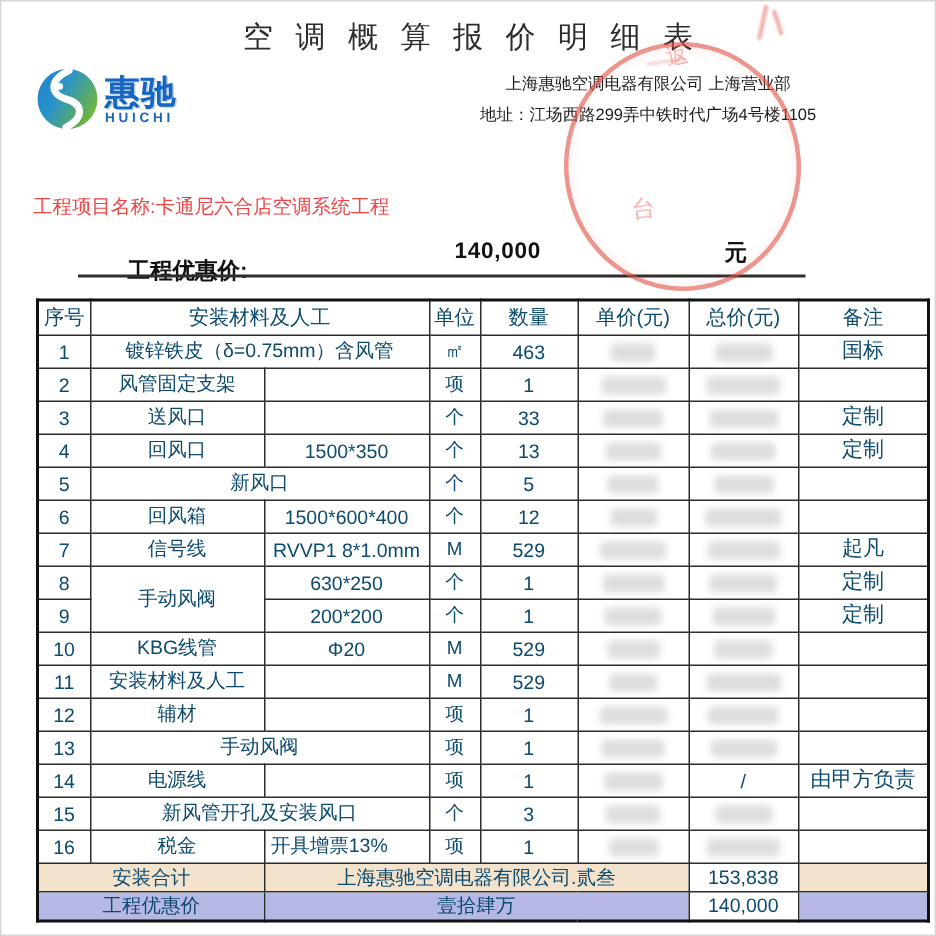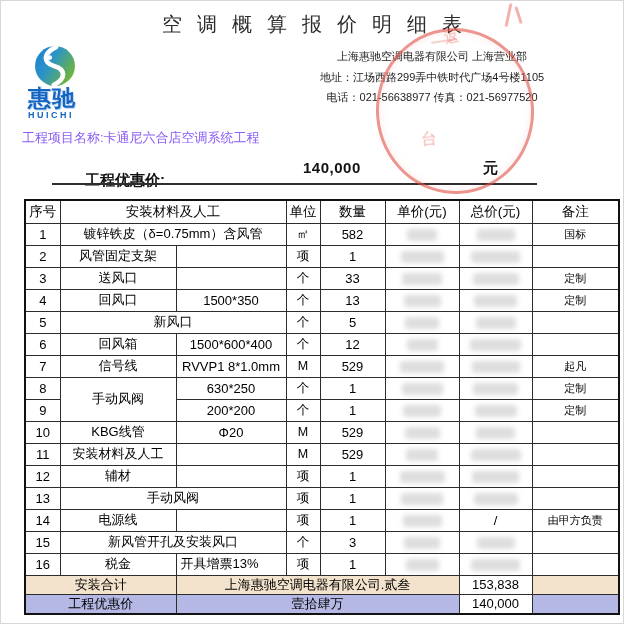--- a/index.html
+++ b/index.html
@@ -18,33 +18,33 @@
   .page-frame{position:absolute;inset:0;border:1px solid #d8d8d8;pointer-events:none;}
 
   
   .doc-title{
     position:absolute;top:11px;left:0;width:624px;text-align:center;
     font-family:"Liberation Serif","DejaVu Serif",serif;
     font-size:20px;color:#2d2d2d;letter-spacing:15px;text-indent:15px;white-space:nowrap;
   }
 
   
-  .logo{position:absolute;left:24px;top:45px;display:flex;align-items:flex-end;flex-direction:column;}
+  .logo{position:absolute;left:24px;top:45px;display:flex;align-items:center;}
   .logo svg{width:42px;height:42px;}
   .logo-text{margin-left:4px;display:flex;flex-direction:column;line-height:1;}
   .logo-cn{font-size:23px;font-weight:bold;color:var(--logo-blue);letter-spacing:1px;text-shadow:1px 1px 0 #bcd4ee;}
   .logo-en{font-size:9px;font-weight:bold;color:var(--logo-blue);letter-spacing:2.5px;margin-top:1px;}
 
   
   .company{position:absolute;left:320px;top:46px;font-size:11px;line-height:20.5px;color:#1c1c1c;white-space:nowrap;text-align:center;}
 
   
   .project-line{
     position:absolute;left:22px;top:129px;
-    font-family:Liberation Sans, sans-serif;font-size:13px;color:#8b5cf6;white-space:nowrap;
+    font-family:Liberation Sans, sans-serif;font-size:13px;color:#ef4444;white-space:nowrap;
   }
 
   
   .price-line{position:absolute;left:0;top:157px;width:624px;height:24px;font-size:15px;font-weight:bold;color:#111;}
   .price-label{position:absolute;left:85px;top:2px;margin-top:12px;}
   .price-value{position:absolute;left:303px;top:2px;letter-spacing:.5px;}
   .price-unit{position:absolute;left:483px;top:2px;}
   .price-underline{position:absolute;left:52px;top:183px;width:485px;border-top:2.5px solid #2e2e2e;}
 
   
@@ -56,36 +56,36 @@
   .stamp-ch.bottom{left:421px;top:129px;font-size:16px;opacity:.45;transform:rotate(-6deg);filter:blur(.4px);}
   .stamp-frag{position:absolute;background:rgba(224,84,74,.45);border-radius:2px;pointer-events:none;filter:blur(.6px);}
   .frag1{left:507px;top:3px;width:3px;height:24px;transform:rotate(12deg);}
   .frag2{left:517px;top:6px;width:3px;height:18px;transform:rotate(-18deg);}
   .frag3{left:431px;top:40px;width:26px;height:2px;transform:rotate(-8deg);opacity:.6;}
 
   
   table.quote{
     position:absolute;left:24px;top:199px;width:594px;
     border-collapse:collapse;table-layout:fixed;
-    font-size:13px;color:#000000;
+    font-size:13px;color:#0c4a6e;
   }
   table.quote th,table.quote td{
     border:1px solid #2c2c2c;overflow:hidden;white-space:nowrap;
     text-align:center;vertical-align:middle;padding:0 2px;font-weight:normal;
   }
   table.quote{border:2px solid #111;}
   thead tr{height:23px;}
   tbody tr{height:22px;}
   tfoot tr{height:19px;}
   thead th{font-size:13.5px;}
   td.name{text-align:left;padding-left:5px;}
   td.name[rowspan]{text-align:center;padding-left:2px;}
   tbody tr:nth-child(16) td.spec{text-align:left;padding-left:4px;}
   td.unit{font-size:12.5px;}
-  td.remark{font-size:11px;}
+  td.remark{font-size:14px;}
   .smudge{display:inline-block;height:12px;background:#c2c2c2;border-radius:3px;
     filter:blur(2.6px);opacity:.55;vertical-align:middle;}
   tfoot td{font-size:13px;}
   tr.tr-subtotal td{background:var(--beige);}
   tr.tr-discount td{background:var(--lav);}
   tr.tr-subtotal td.amt,tr.tr-discount td.amt{background:#fff;margin-top:36px;}
 </style>
 </head>
 <body>
 
@@ -109,21 +109,20 @@
     </svg>
     <div class="logo-text">
       <span class="logo-cn">惠驰</span>
       <span class="logo-en">HUICHI</span>
     </div>
   </div>
 
   <div class="company">
     <div>上海惠驰空调电器有限公司 上海营业部</div>
     <div>地址：江场西路299弄中铁时代广场4号楼1105</div>
-    <div>电话：021-56638977  传真：021-56977520</div>
   </div>
 
   <div class="project-line">工程项目名称:卡通尼六合店空调系统工程</div>
 
   <div class="price-line">
     <span class="price-label">工程优惠价:</span>
     <span class="price-value">140,000</span>
     <span class="price-unit">元</span>
   </div>
   <div class="price-underline"></div>
@@ -155,21 +154,21 @@
         <th>单价(元)</th>
         <th>总价(元)</th>
         <th>备注</th>
       </tr>
     </thead>
     <tbody>
         <tr>
           <td class="no">1</td>
           <td class="name" colspan="2" rowspan="1">镀锌铁皮（δ=0.75mm）含风管</td>
           <td class="unit">㎡</td>
-          <td class="qty">582</td>
+          <td class="qty">463</td>
           <td class="price"><i class="smudge" style="width: 30px;"></i></td>
           <td class="total"><i class="smudge" style="width: 38px;"></i></td>
           <td class="remark">国标</td>
         </tr>
         <tr>
           <td class="no">2</td>
           <td class="name" colspan="1" rowspan="1">风管固定支架</td>
           <td class="spec"></td>
           <td class="unit">项</td>
           <td class="qty">1</td>

